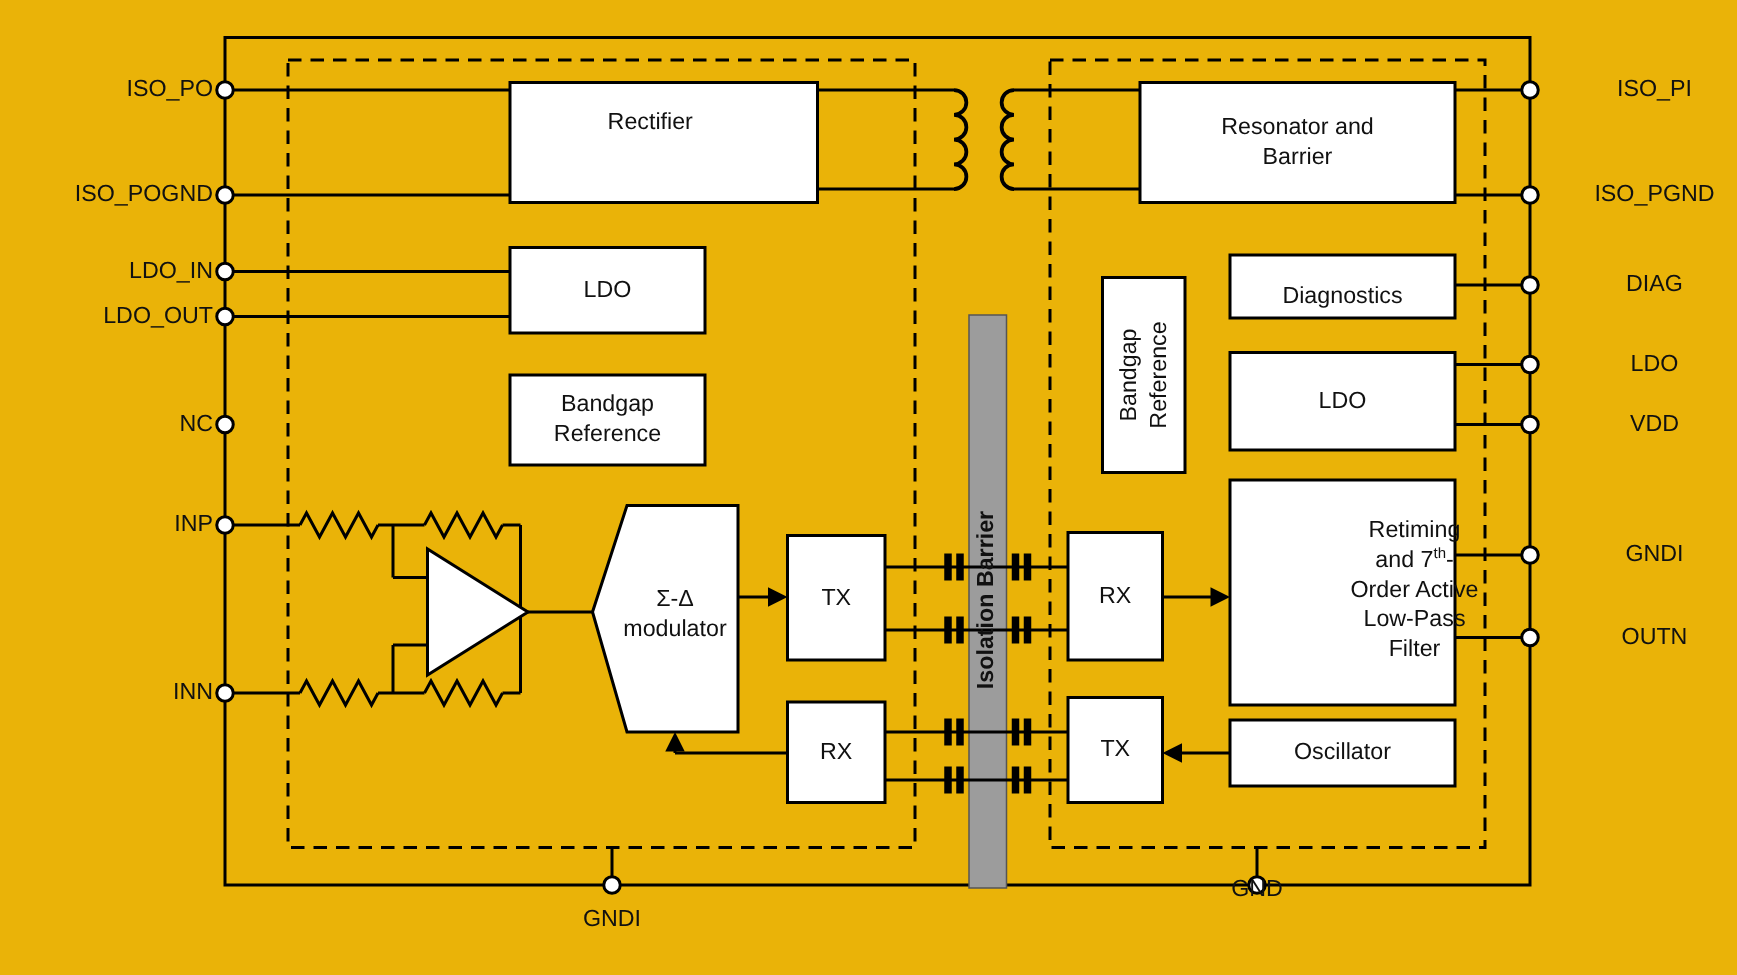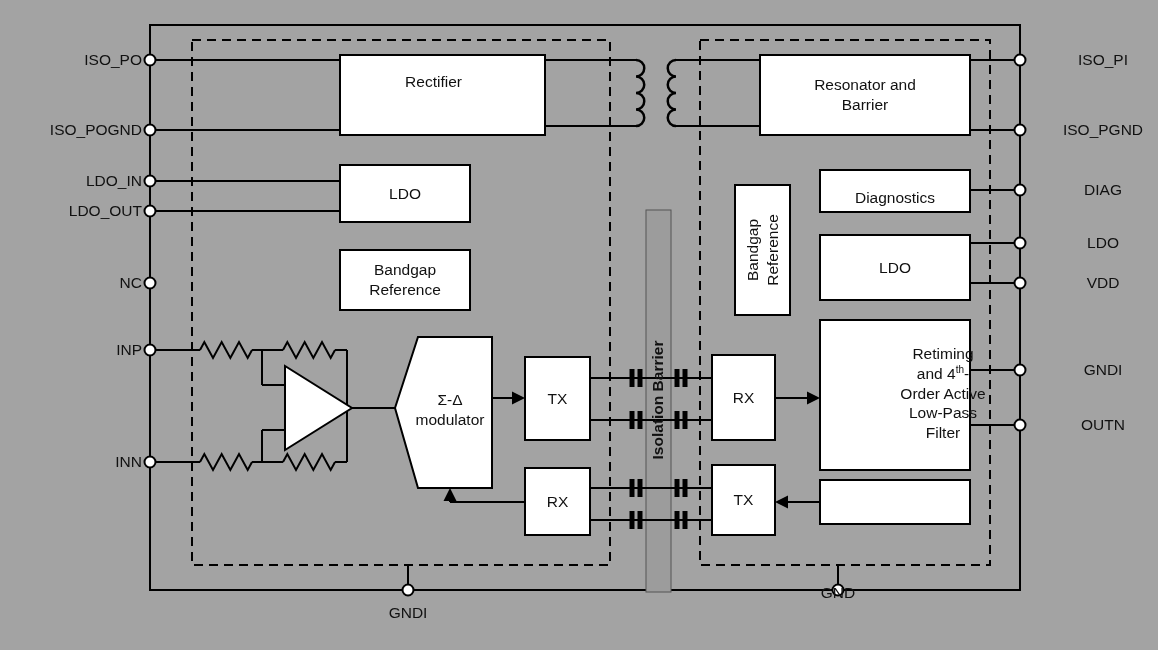--- a/index.html
+++ b/index.html
@@ -1,18 +1,18 @@
 <!DOCTYPE html>
 <html><head>
 <meta charset="utf-8">
 <style>
   * { margin:0; padding:0; box-sizing:border-box; }
   html,body { background:#ffffff; }
   body { font-family:"Liberation Sans", sans-serif; }
-  .stage { position:relative; width:1158px; height:650px; background:#a3a3a3; overflow:hidden; }
+  .stage { position:relative; width:1158px; height:650px; background:#eab308; overflow:hidden; }
   .layer { position:absolute; left:0; top:0; }
   .lbl { position:absolute; font-size:15.5px; color:#111; line-height:22px; height:22px; white-space:nowrap; }
   .pin-l { left:10px; width:132px; text-align:right; }
   .pin-r { left:1043px; width:120px; text-align:center; }
   .bt { position:absolute; display:flex; align-items:center; justify-content:center;
         text-align:center; font-size:15.5px; color:#111; line-height:1.28; pointer-events:none; }
   .rot { transform: rotate(-90deg); }
   .bold { font-weight:bold; }
   sup { font-size:10px; line-height:0; }
 </style>
@@ -200,23 +200,24 @@
   <div class="bt" style="left:795px;top:55px;width:140px;height:80px">Resonator and Barrier</div>
 
   <div class="bt rot" style="left:718px;top:228px;width:90px;height:44px">Bandgap Reference</div>
 
   <div class="bt" style="left:820px;top:170px;width:150px;height:56px">Diagnostics</div>
   <div class="bt" style="left:820px;top:235px;width:150px;height:65px">LDO</div>
 
   <div class="bt" style="left:868px;top:320px;width:150px;height:147px">
     <div>
       <span>Retiming</span><br>
-      <span>and 4</span><sup>th</sup><span>-</span><br>
+      <span>and 7</span><sup>th</sup><span>-</span><br>
       <span>Order Active</span><br>
       <span>Low-Pass</span><br>
       <span>Filter</span>
     </div>
   </div>
 
+  <div class="bt" style="left:820px;top:480px;width:150px;height:44px">Oscillator</div>
   <div class="bt" style="left:712px;top:355px;width:63px;height:85px">RX</div>
   <div class="bt" style="left:712px;top:465px;width:63px;height:70px">TX</div>
 
 </div>
 
 </body></html>

